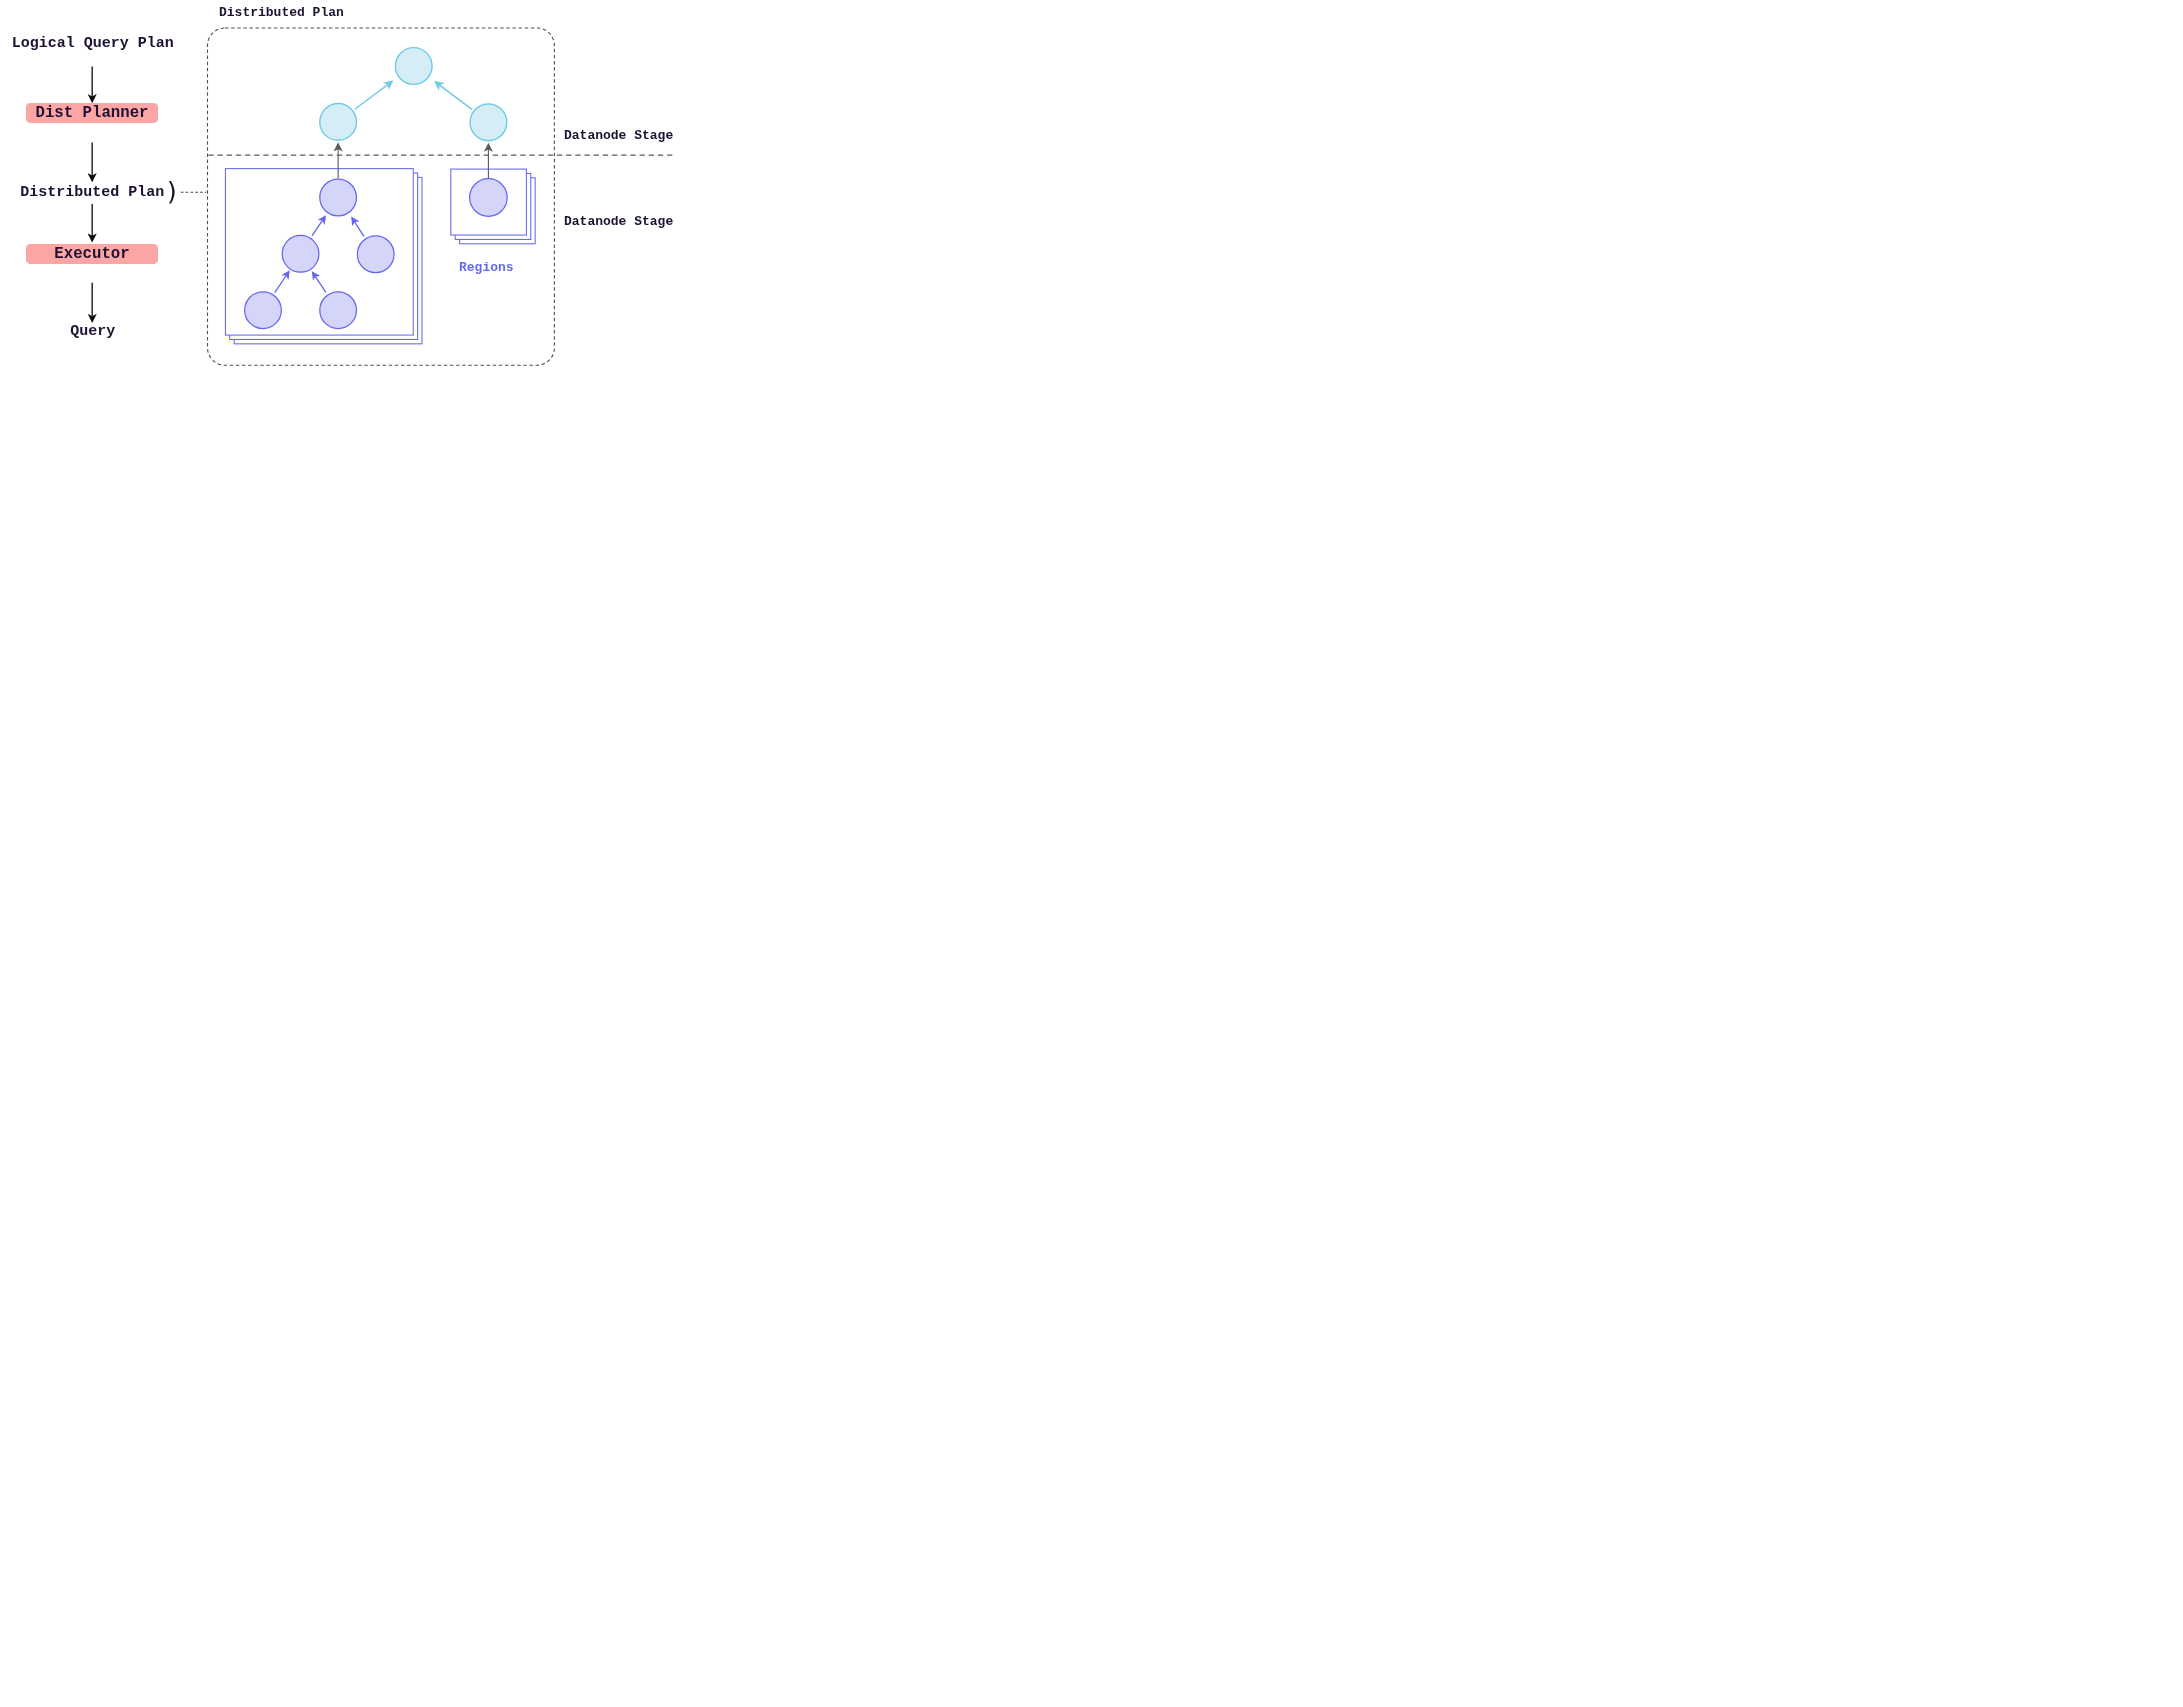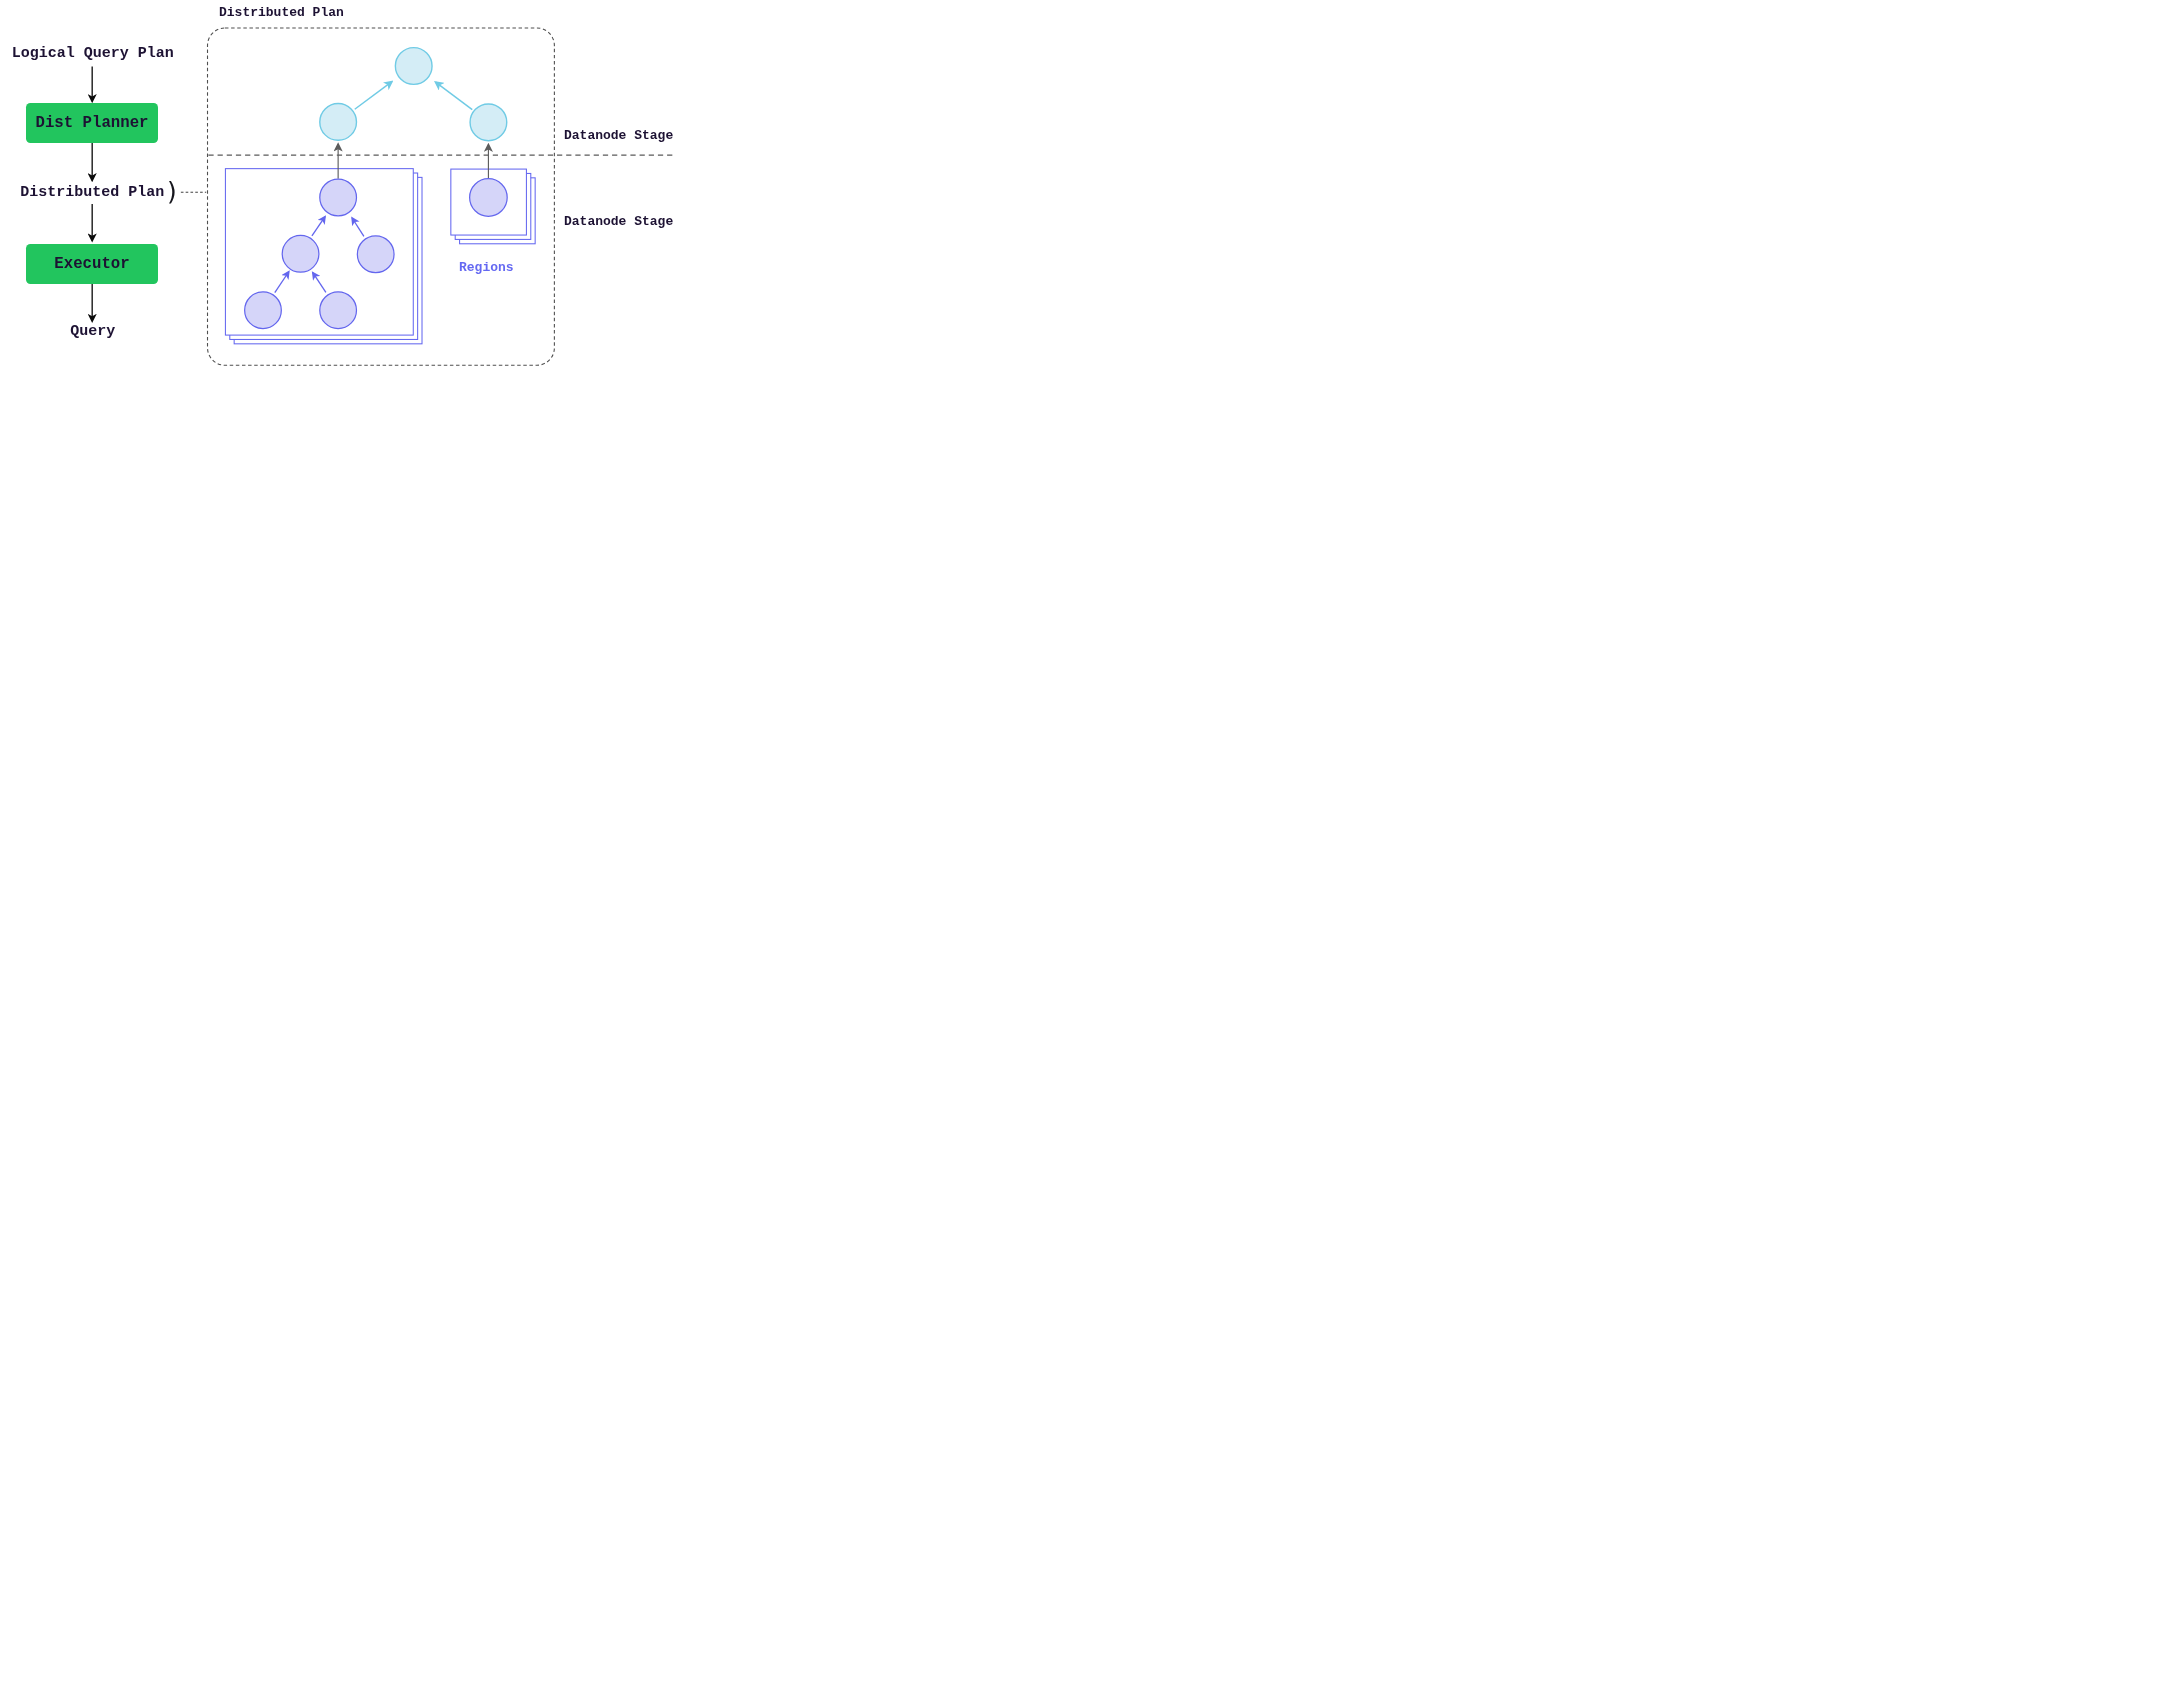--- a/index.html
+++ b/index.html
@@ -15,22 +15,22 @@
   }
   svg.layer{position:absolute;left:0;top:0;}
   .label{position:absolute;white-space:nowrap;line-height:1.12;}
   .fs34{font-size:15px;}
   .fs30{font-size:13px;}
   .tc{text-align:center;}
   .process-box{
     position:absolute;
     left:26px;
     width:132px;
-    height:40px;
-    background:#22c55e;
+    height:20px;
+    background:#fca5a5;
     border-radius:4.4px;
     display:flex;
     align-items:center;
     justify-content:center;
     font-size:15.7px;
   }
   .brace{
     position:absolute;
     left:167px;
     top:179px;
@@ -102,21 +102,21 @@
     <circle cx="860" cy="582" r="42" fill="#d5d5f9" stroke="#6366ee" stroke-width="2.8"></circle>
     <circle cx="602" cy="710" r="42" fill="#d5d5f9" stroke="#6366ee" stroke-width="2.8"></circle>
     <circle cx="774" cy="710" r="42" fill="#d5d5f9" stroke="#6366ee" stroke-width="2.8"></circle>
     <circle cx="1118" cy="452" r="43" fill="#d5d5f9" stroke="#6366ee" stroke-width="2.8"></circle>
 
     <circle cx="947" cy="151" r="42" fill="#d4edf6" stroke="#70cbe5" stroke-width="3.2"></circle>
     <circle cx="774" cy="279" r="42" fill="#d4edf6" stroke="#70cbe5" stroke-width="3.2"></circle>
     <circle cx="1118" cy="280" r="42" fill="#d4edf6" stroke="#70cbe5" stroke-width="3.2"></circle>
   </svg>
 
-  <div class="label fs34 tc" style="left:5.2px;top:46px;width:175px;">Logical Query Plan</div>
+  <div class="label fs34 tc" style="left:5.2px;top:36px;width:175px;">Logical Query Plan</div>
 
   <div class="process-box" style="top:103px;">
     <span>Dist Planner</span>
   </div>
 
   <div class="label fs34 tc" style="left:4.8px;top:185px;width:175px;">Distributed Plan</div>
 
   <div class="brace">)</div>
 
   <div class="process-box" style="top:244px;">

